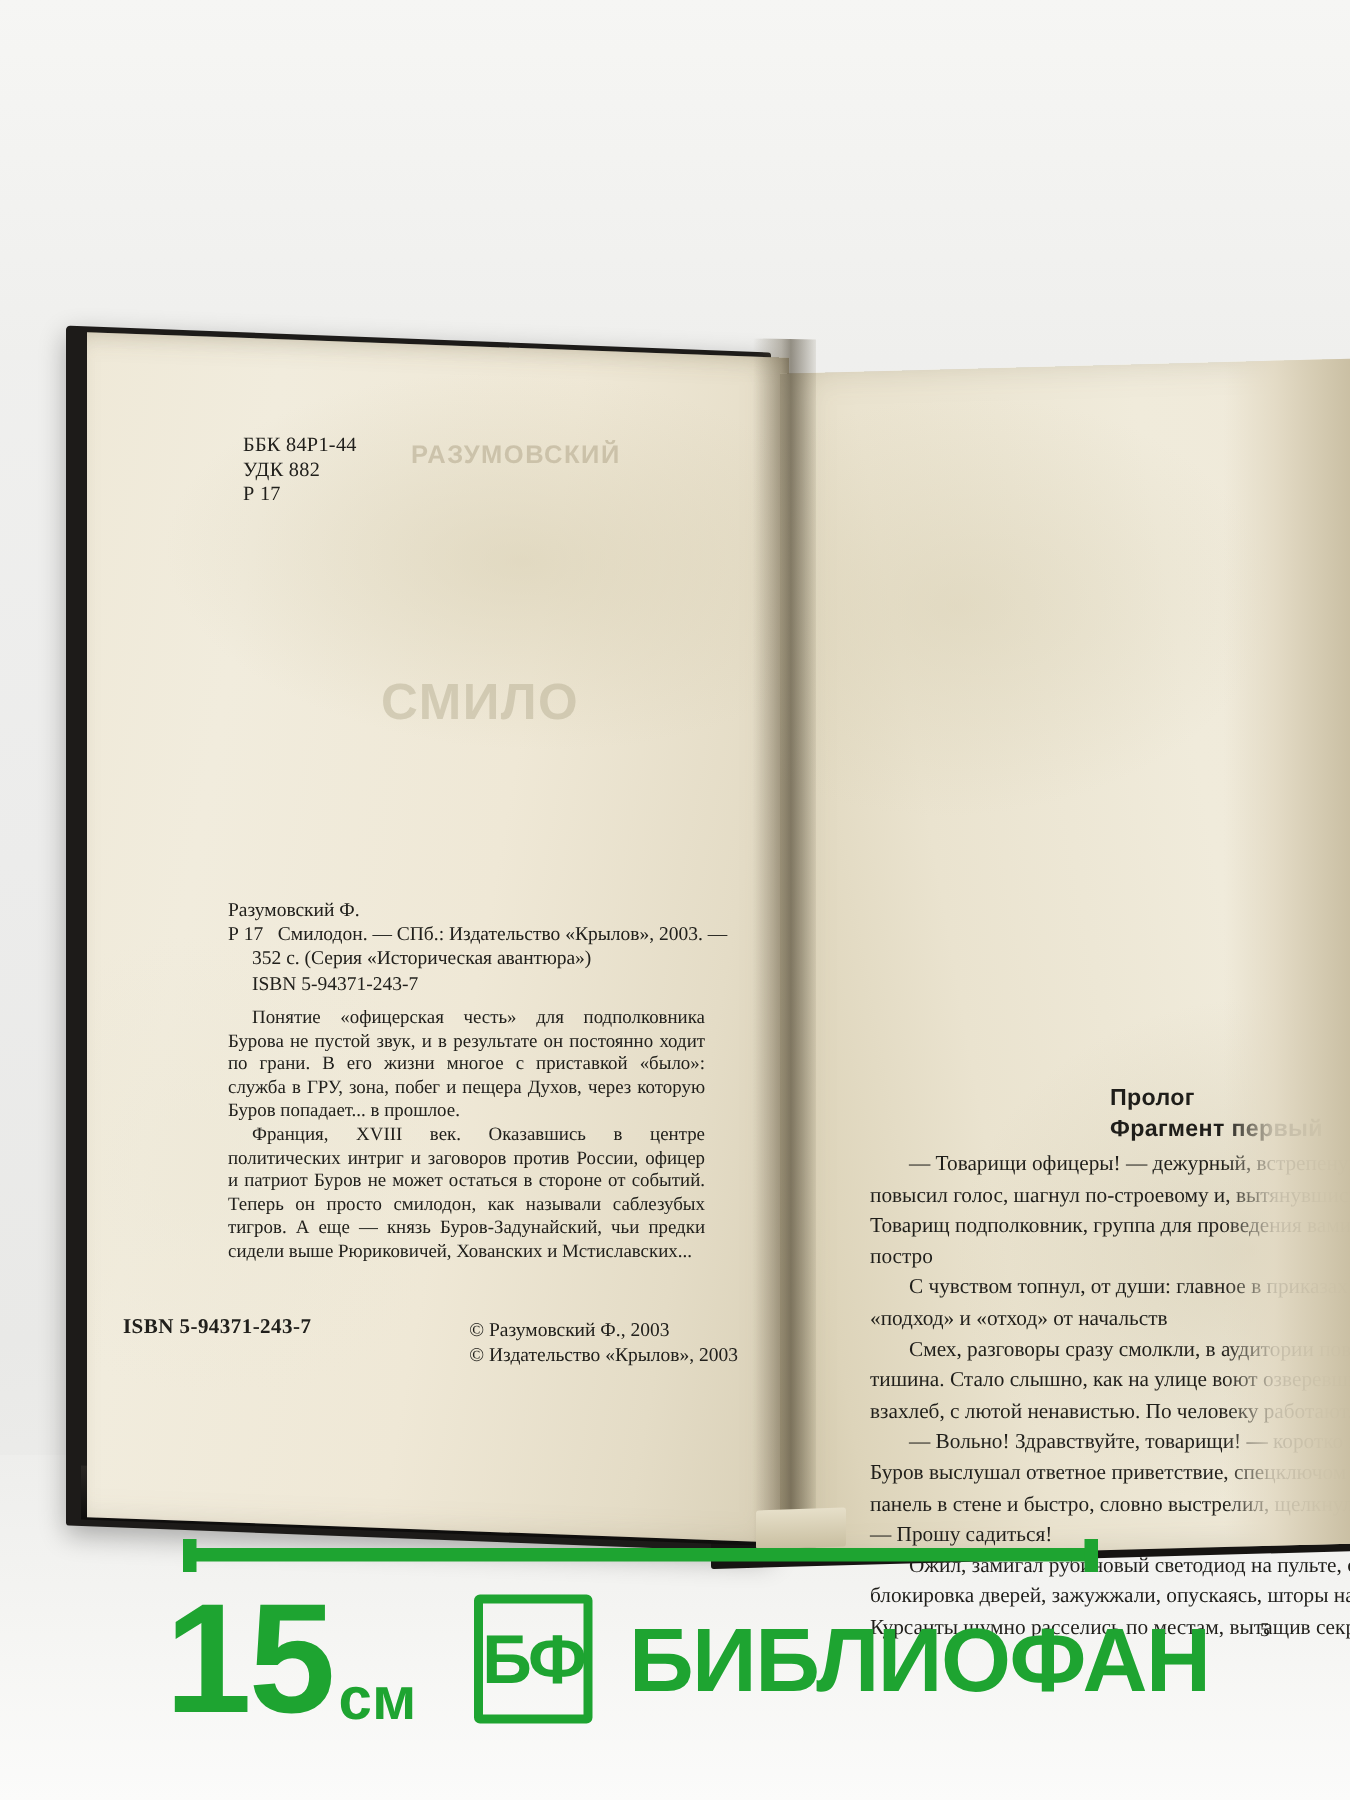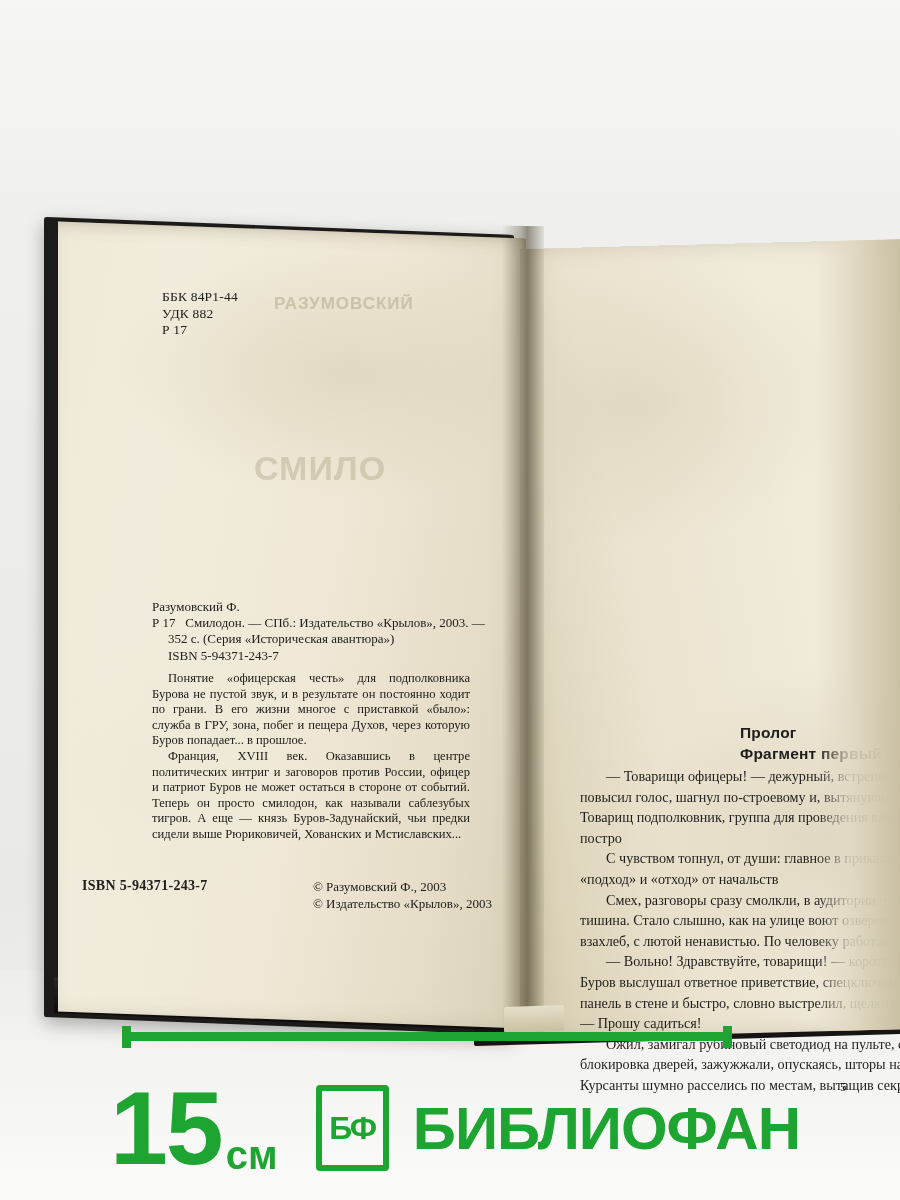--- a/index.html
+++ b/index.html
@@ -254,21 +254,21 @@
   .ruler .cap {
     position: absolute; top: 0;
     width: 9px; height: 22px;
     background: #1ea431;
   }
   .ruler .cap.l { left: 0; }
   .ruler .cap.r { right: 0; }
 
   .wm-row {
     position: absolute;
-    left: 0; top: 42px;
+    left: 0; top: 20px;
     width: 690px; height: 120px;
     display: flex;
     align-items: center;
     text-align: right;
   }
   .size-num {
     font-family: "Liberation Sans", sans-serif;
     font-weight: bold;
     font-size: 104px;
     line-height: 104px;
@@ -287,21 +287,21 @@
   .bf-badge {
     margin-left: 38px;
     width: 74px; height: 74px;
     border: 6px solid #1ea431;
     border-radius: 4px;
     display: flex;
     align-items: center;
     justify-content: center;
     font-family: "Liberation Sans", sans-serif;
     font-weight: bold;
-    font-size: 32px;
+    font-size: 46px;
     color: #1ea431;
     letter-spacing: -2px;
   }
   .brand-name {
     font-family: "Liberation Sans", sans-serif;
     font-weight: bold;
     font-size: 60px;
     color: #1ea431;
     letter-spacing: -1px;
     margin-left: 24px;

